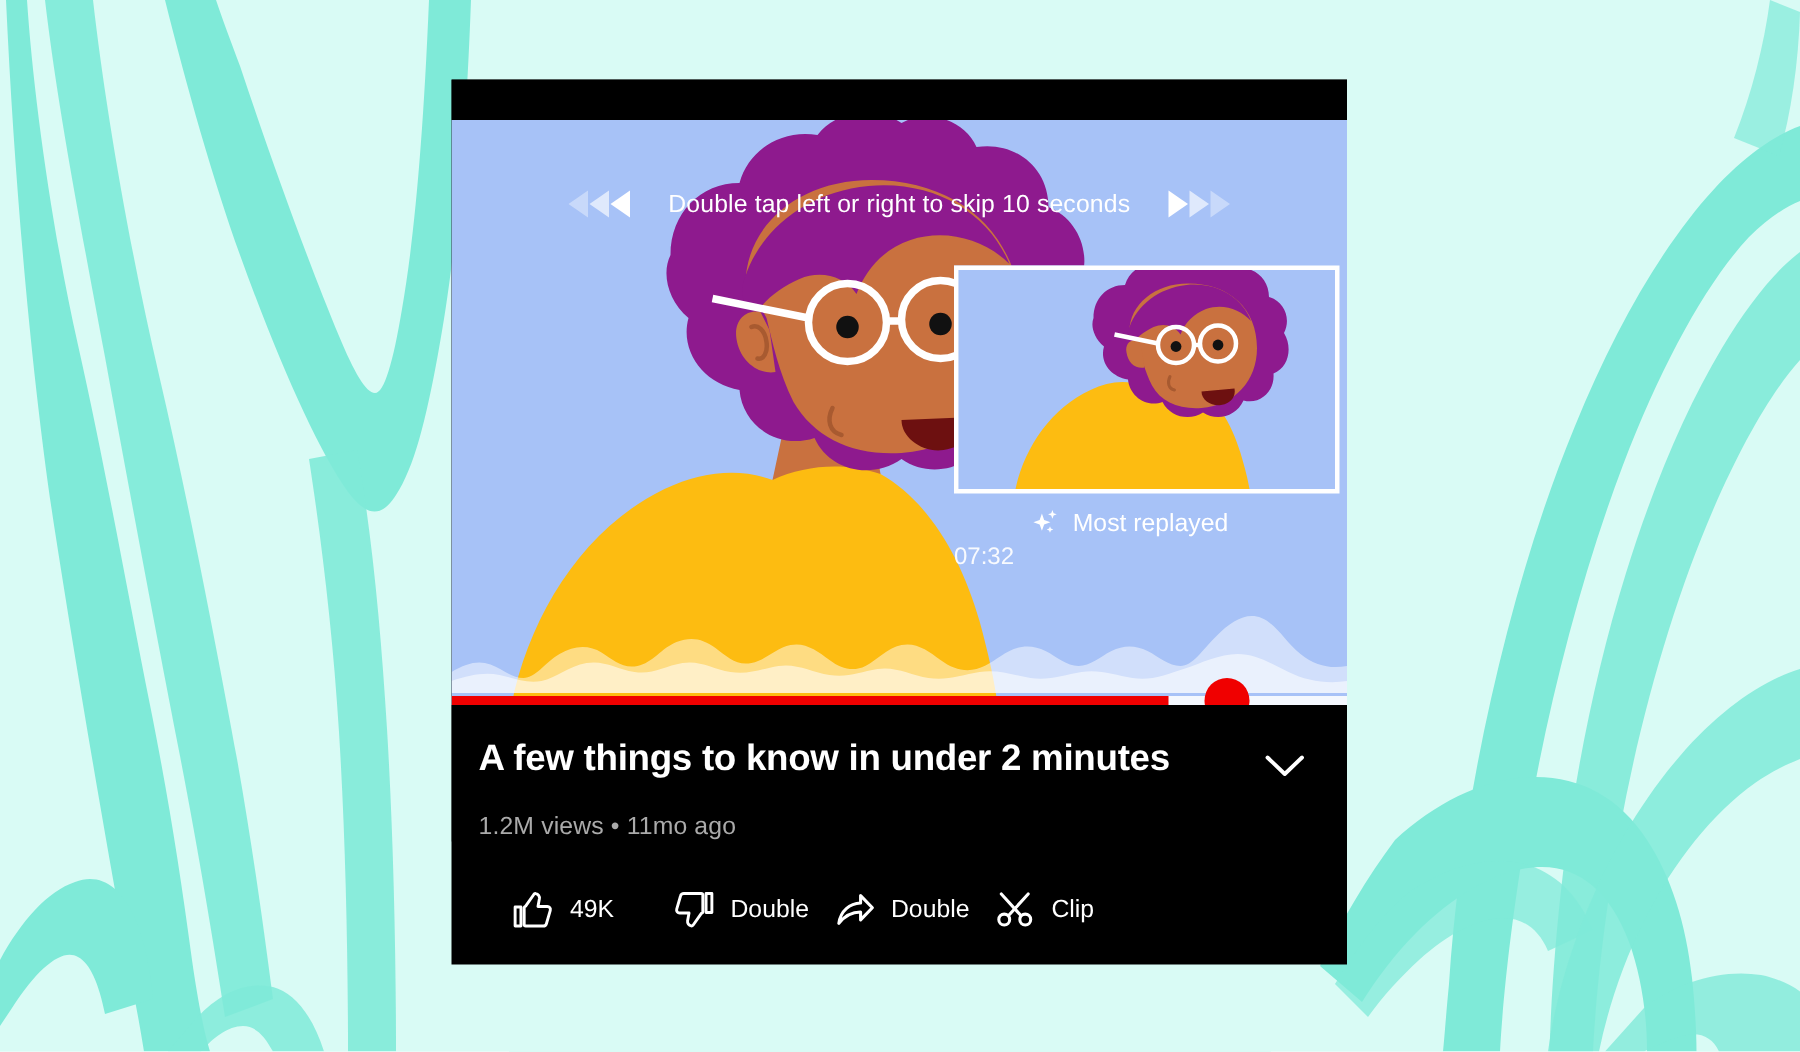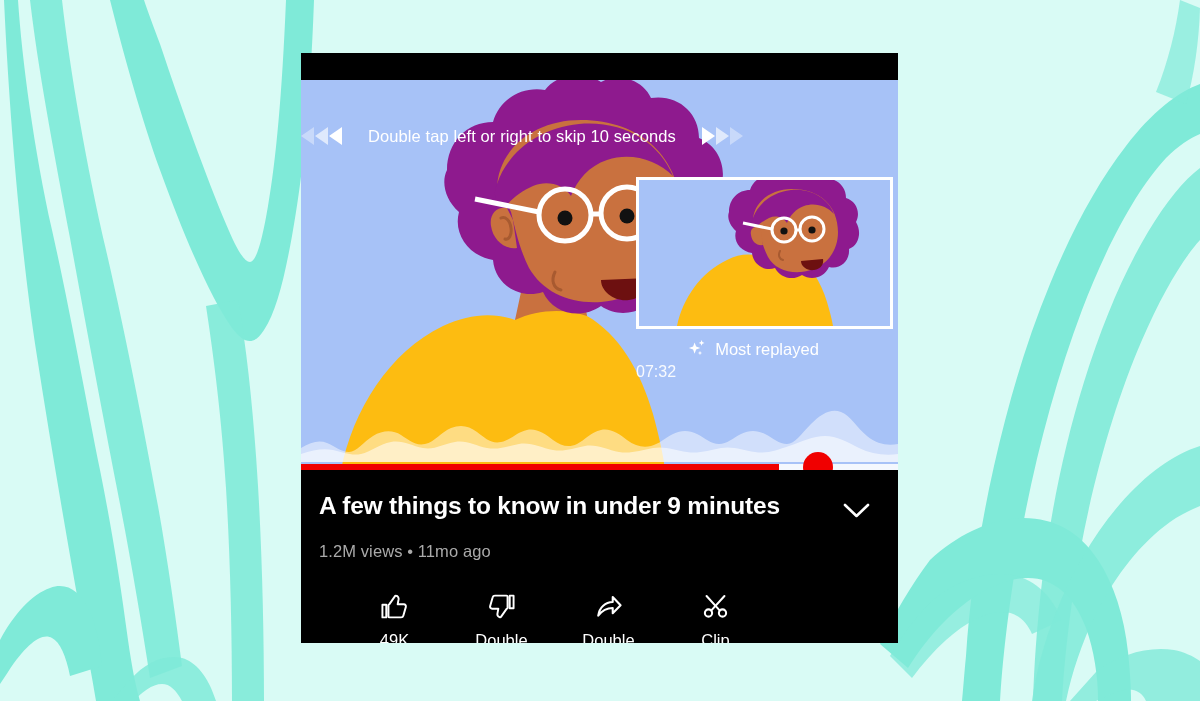--- a/index.html
+++ b/index.html
@@ -67,20 +67,21 @@
 
   
   .skip-hint-row {
     position: absolute;
     left: 0;
     top: 42px;
     width: 597px;
     height: 28px;
     display: flex;
     align-items: center;
+    justify-content: center;
     gap: 26px;
     pointer-events: none;
   }
 
   .skip-arrows { display: flex; align-items: center; gap: 1px; }
 
   .skip-hint-text {
     color: #ffffff;
     font-size: 16.5px;
     letter-spacing: 0.1px;
@@ -228,21 +229,21 @@
     align-items: flex-start;
     padding-left: 40px;
     gap: 0px;
     overflow: hidden;
   }
 
   .action-item {
     flex: 0 0 auto;
     width: 107px;
     display: flex;
-    flex-direction: column;
+    flex-direction: row;
     align-items: center;
     gap: 10px;
   }
 
   .action-icon {
     height: 30px;
     display: flex;
     align-items: center;
     justify-content: center;
   }
@@ -446,21 +447,21 @@
       </svg>
 
       <div class="progress-track">
         <div class="progress-fill" id="progress-fill" style="width: 477.6px; background: rgb(240, 0, 0);"></div>
       </div>
       <div class="scrub-knob" id="scrub-knob" style="left: 502.002px; background: rgb(240, 0, 0);"></div>
     </div>
 
     <div class="meta-block">
       <div class="title-row">
-        <div class="video-title">A few things to know in under 9 minutes</div>
+        <div class="video-title">A few things to know in under 2 minutes</div>
         <div class="chevron-btn">
           <svg width="27" height="16" viewBox="0 0 27 16">
             <path d="M2,2 L13.5,13 L25,2" fill="none" stroke="#ffffff" stroke-width="2.6" stroke-linecap="round" stroke-linejoin="round"></path>
           </svg>
         </div>
       </div>
       <div class="video-stats">1.2M views • 11mo ago</div>
     </div>
 
     <div class="action-bar" id="action-bar">

